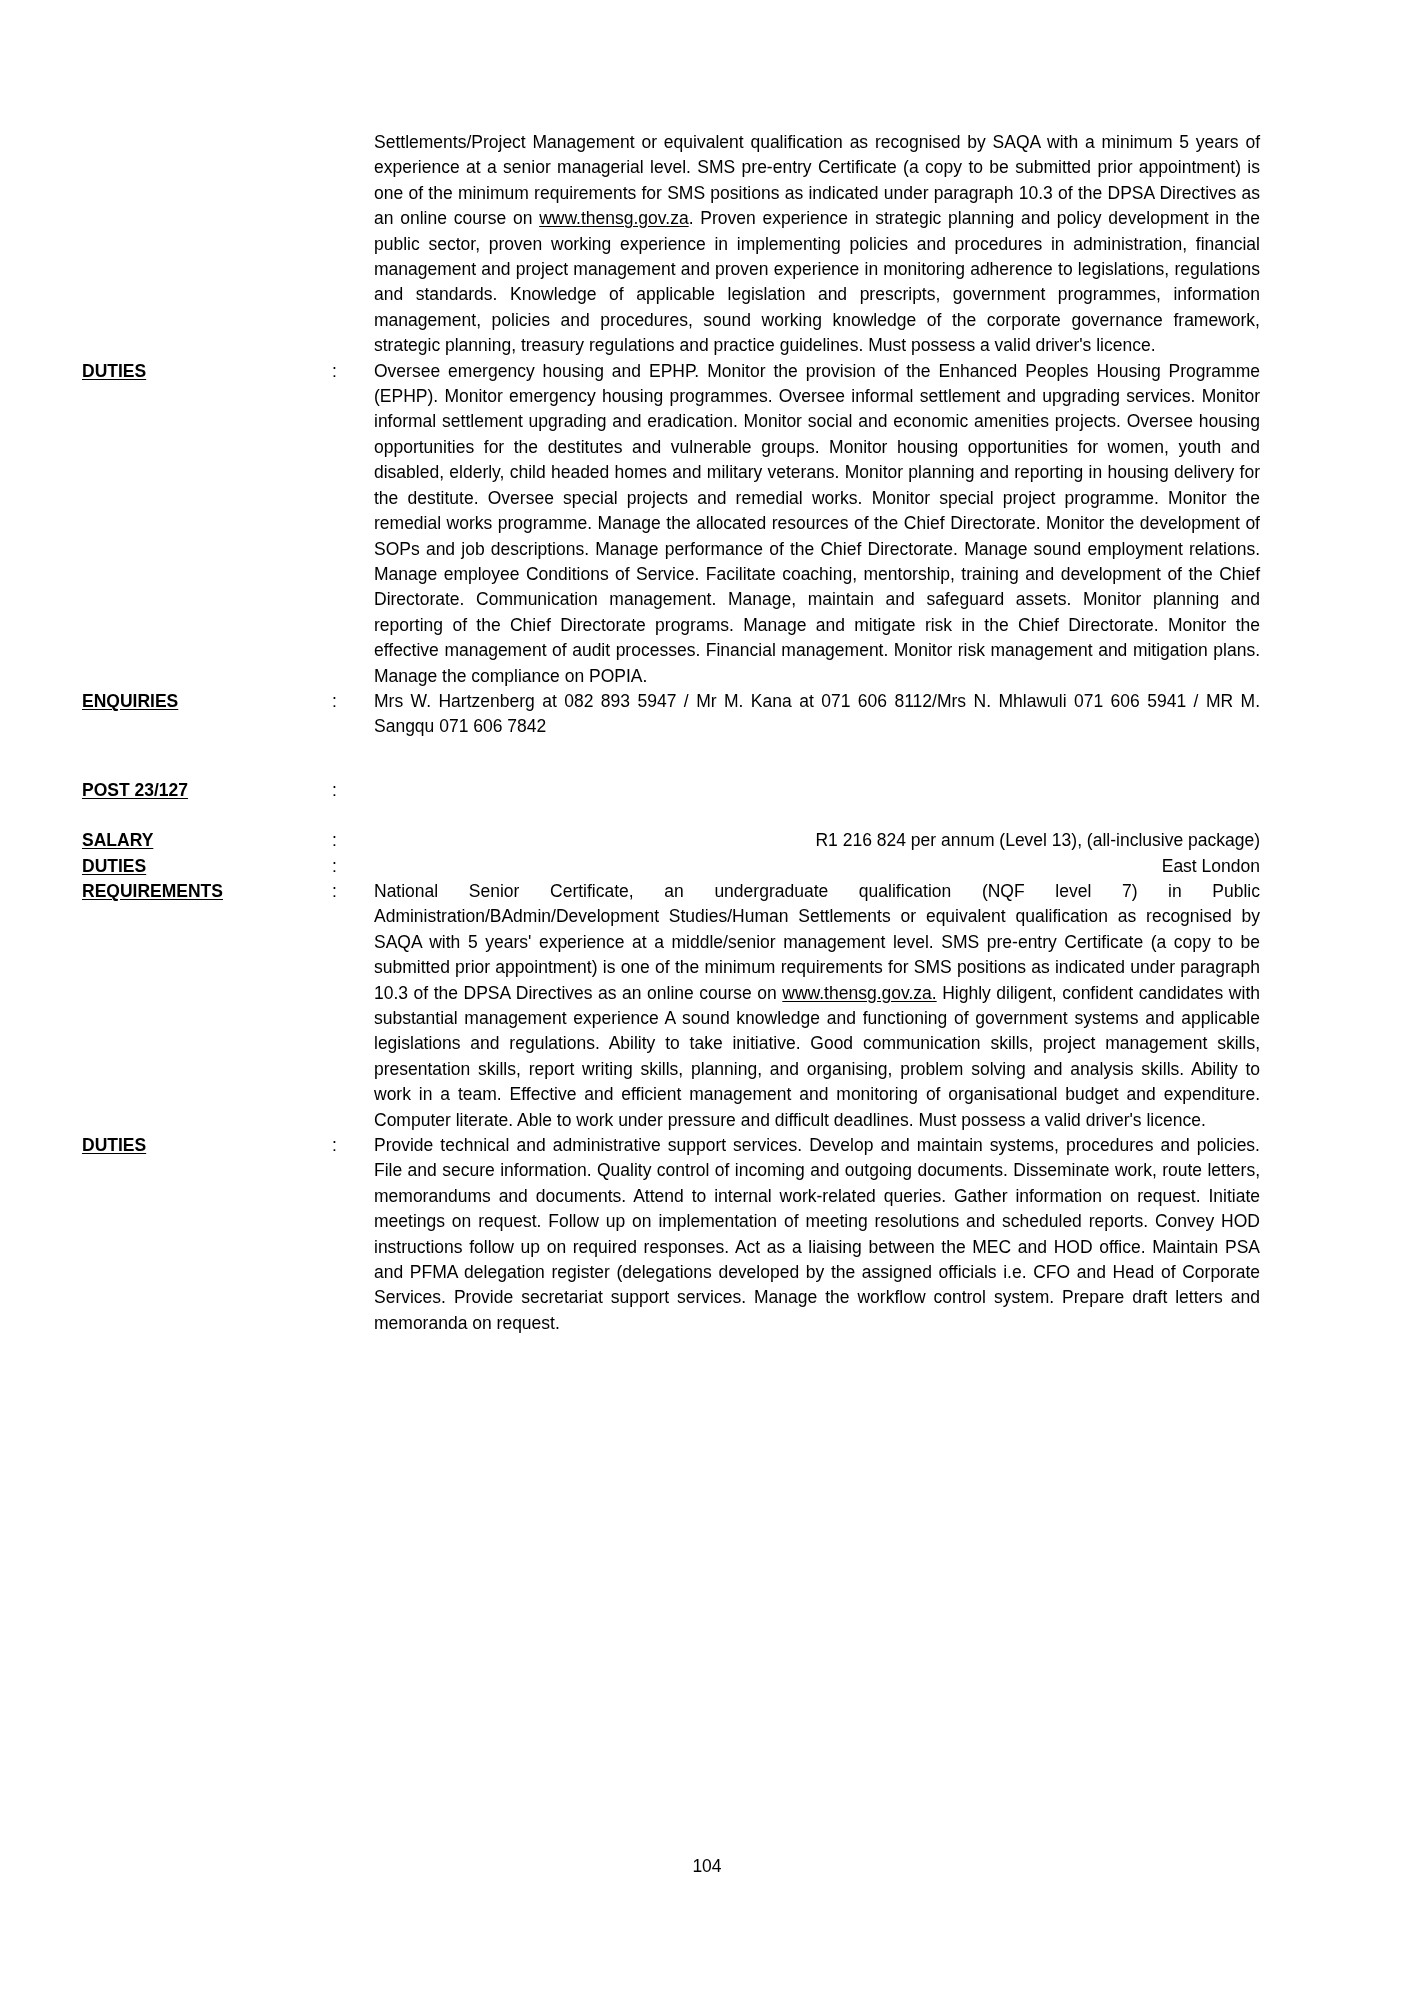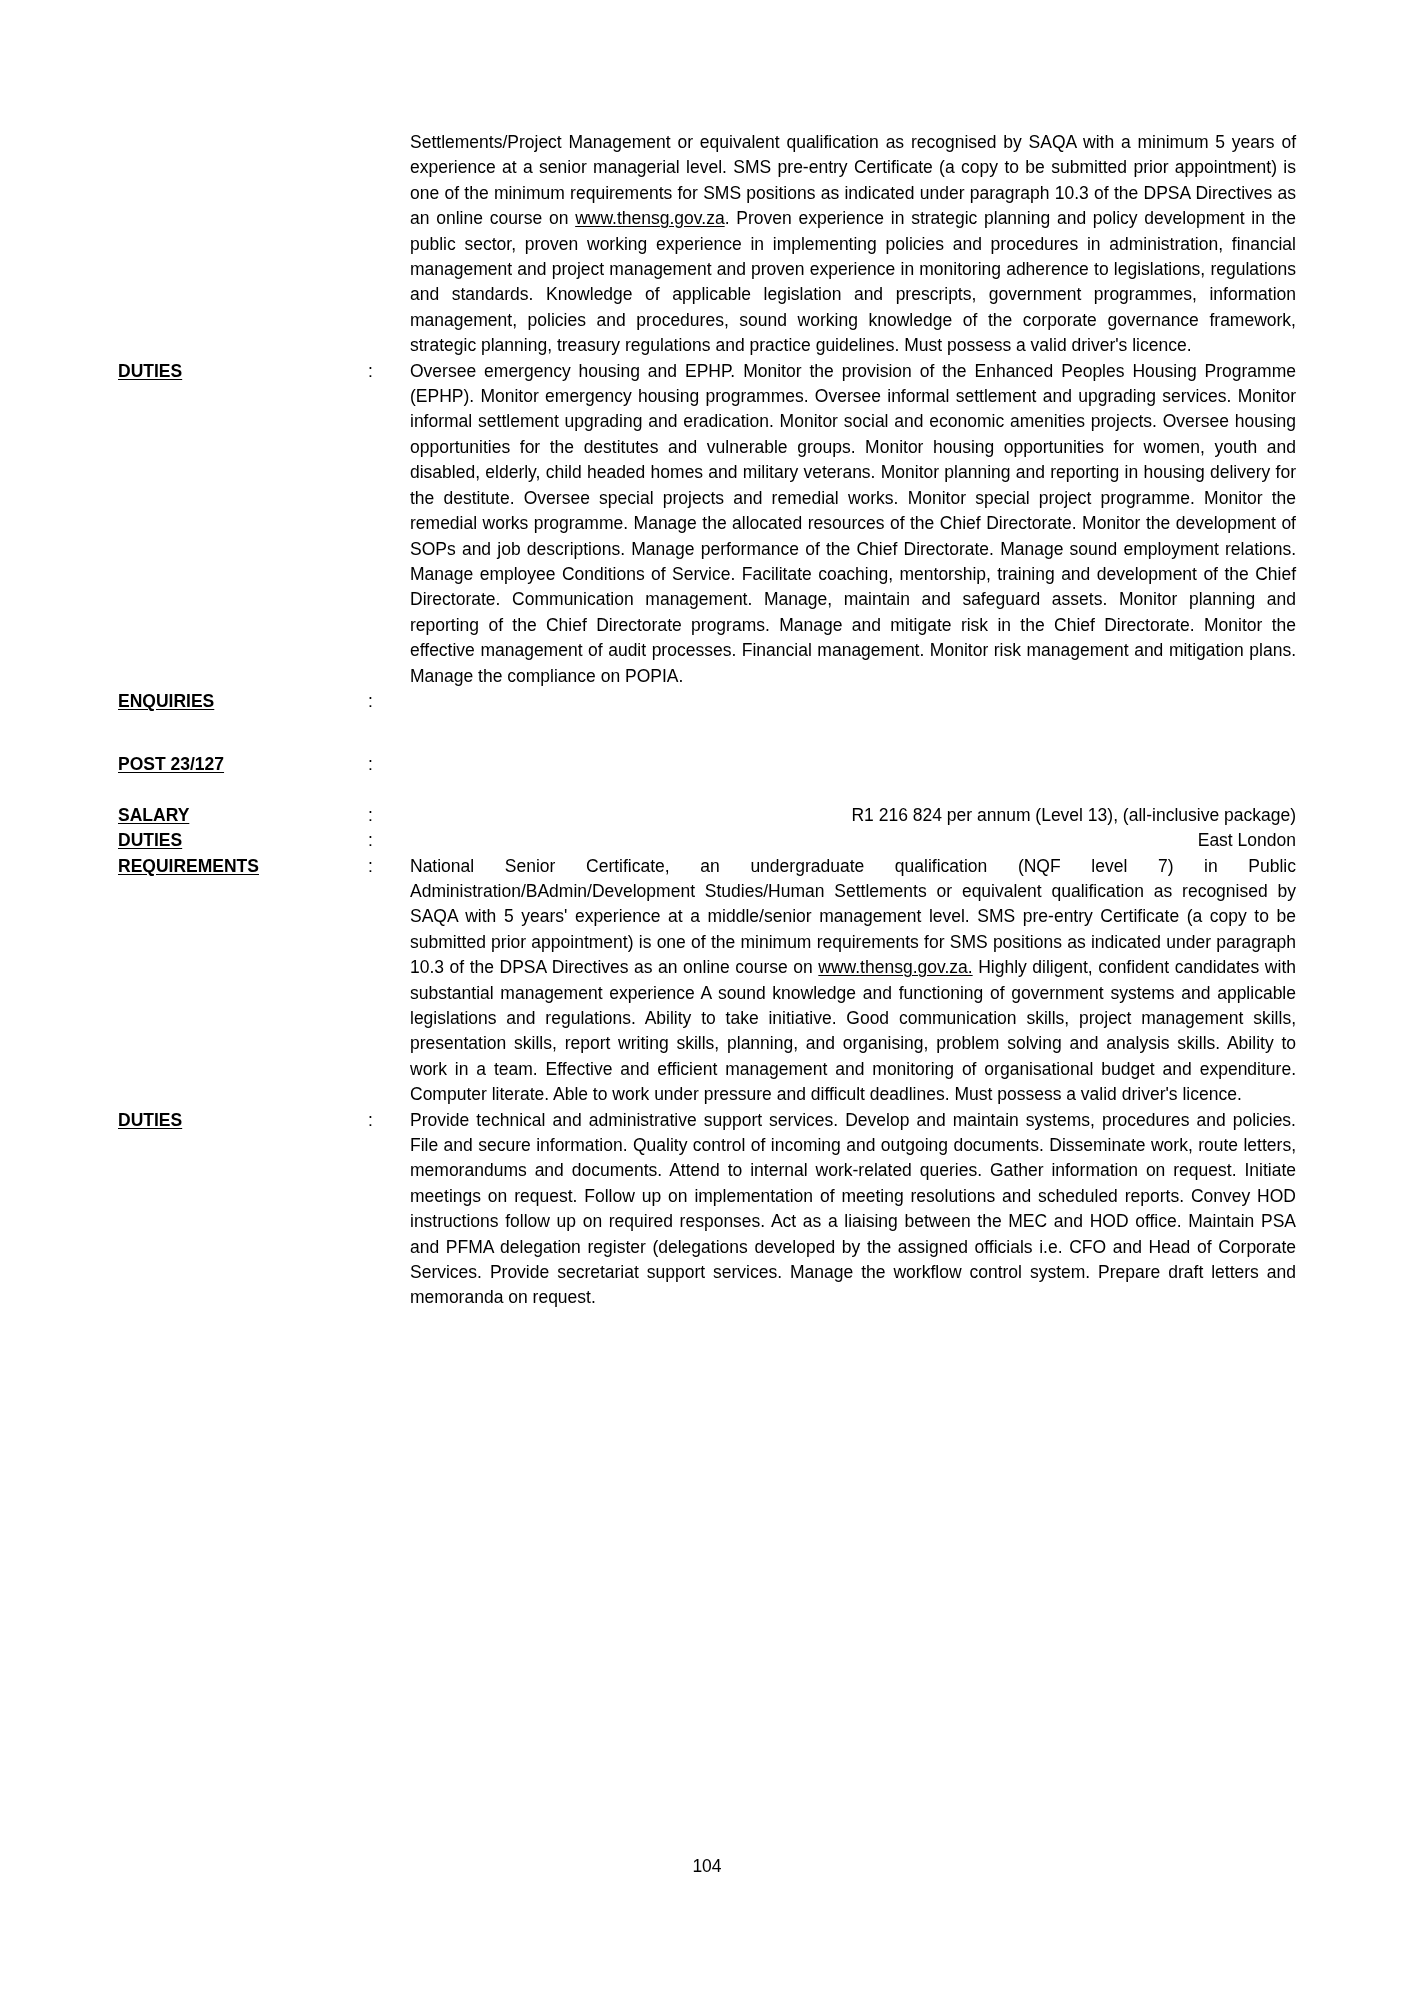--- a/index.html
+++ b/index.html
@@ -10,21 +10,21 @@
   body {
     font-family: "Liberation Sans", sans-serif;
     color: #000000;
   }
   .page {
     position: relative;
     width: 1414px;
     height: 2000px;
     background: #ffffff;
     box-sizing: border-box;
-    padding: 130px 118px 0 118px;
+    padding: 130px 118px 0 82px;
   }
   .doc-body {
     width: 1178px;
   }
   
   .row {
     display: flex;
     align-items: flex-start;
     width: 100%;
   }
@@ -95,20 +95,21 @@
     <div class="row">
       <div class="label-col">DUTIES</div>
       <div class="colon-col">:</div>
       <div class="value-col">Oversee emergency housing and EPHP. Monitor the provision of the Enhanced Peoples Housing Programme (EPHP). Monitor emergency housing programmes. Oversee informal settlement and upgrading services. Monitor informal settlement upgrading and eradication. Monitor social and economic amenities projects. Oversee housing opportunities for the destitutes and vulnerable groups. Monitor housing opportunities for women, youth and disabled, elderly, child headed homes and military veterans. Monitor planning and reporting in housing delivery for the destitute. Oversee special projects and remedial works. Monitor special project programme. Monitor the remedial works programme. Manage the allocated resources of the Chief Directorate. Monitor the development of SOPs and job descriptions. Manage performance of the Chief Directorate. Manage sound employment relations. Manage employee Conditions of Service. Facilitate coaching, mentorship, training and development of the Chief Directorate. Communication management. Manage, maintain and safeguard assets. Monitor planning and reporting of the Chief Directorate programs. Manage and mitigate risk in the Chief Directorate. Monitor the effective management of audit processes. Financial management. Monitor risk management and mitigation plans. Manage the compliance on POPIA.</div>
     </div>
 
     <div class="row">
       <div class="label-col">ENQUIRIES</div>
       <div class="colon-col">:</div>
       <div class="value-col">
+        <div>Mrs W. Hartzenberg at 082 893 5947 / Mr M. Kana at 071 606 8112/Mrs N. Mhlawuli 071 606 5941 / MR M. Sangqu 071 606 7842</div>
       </div>
     </div>
 
     <div class="spacer-md"></div>
 
     <div class="row">
       <div class="label-col">POST 23/127</div>
       <div class="colon-col">:</div>
     </div>
 

